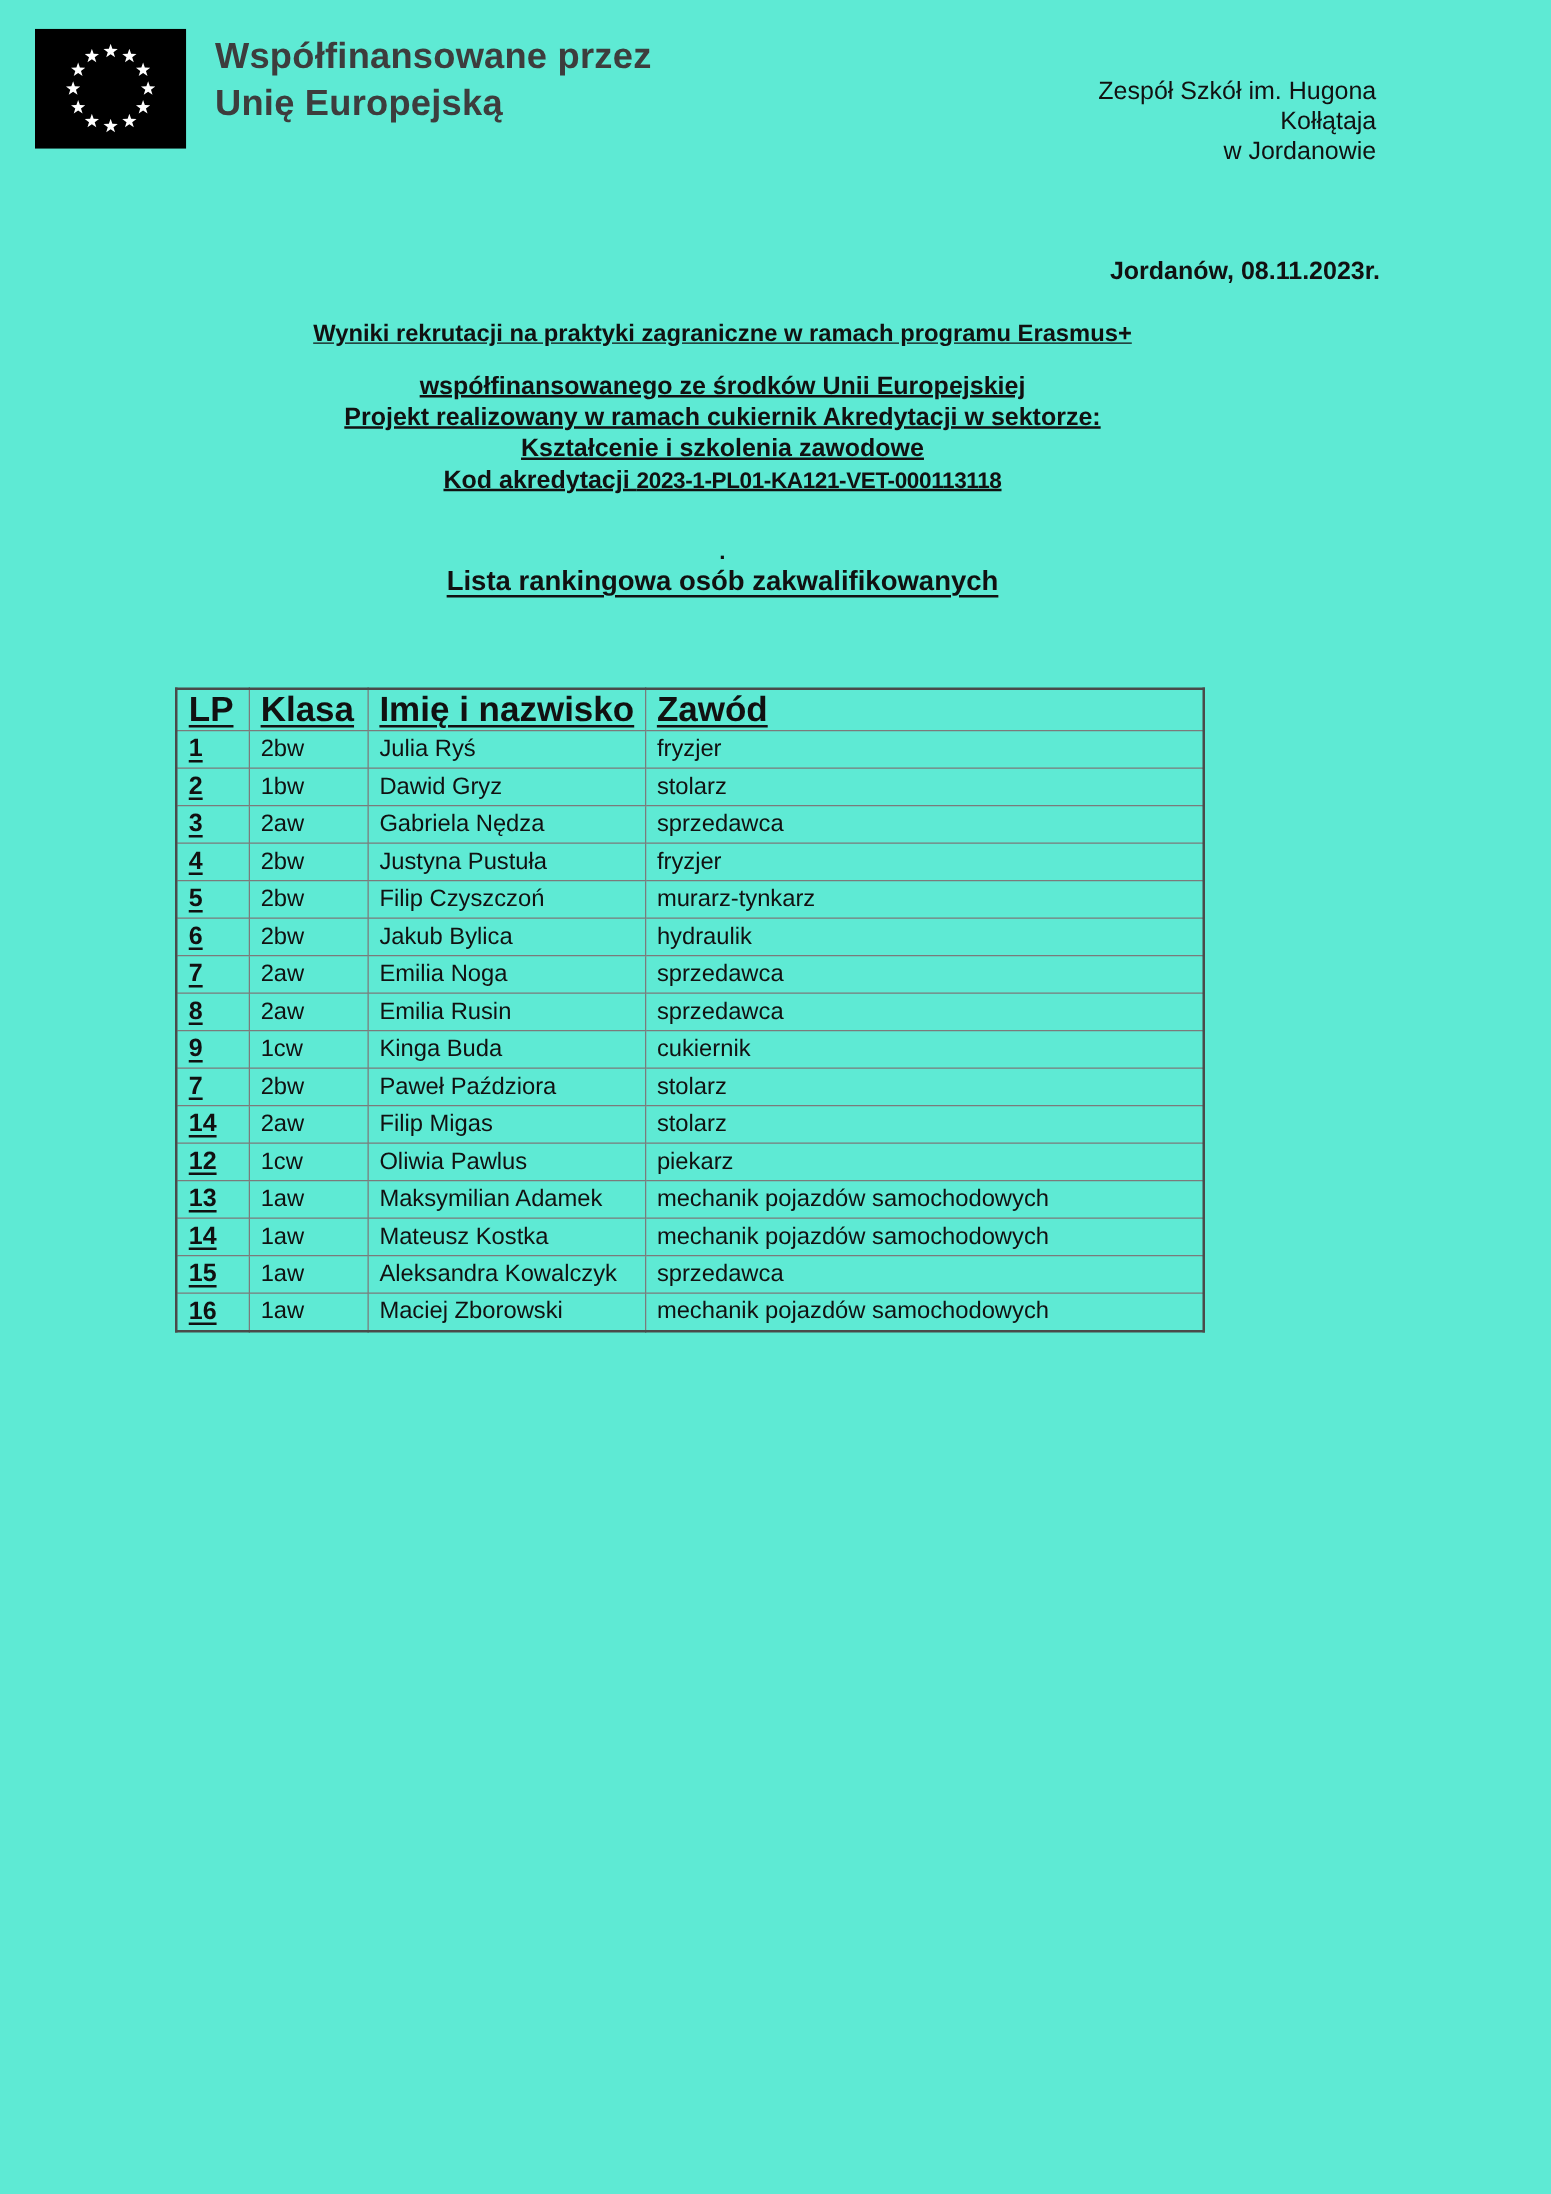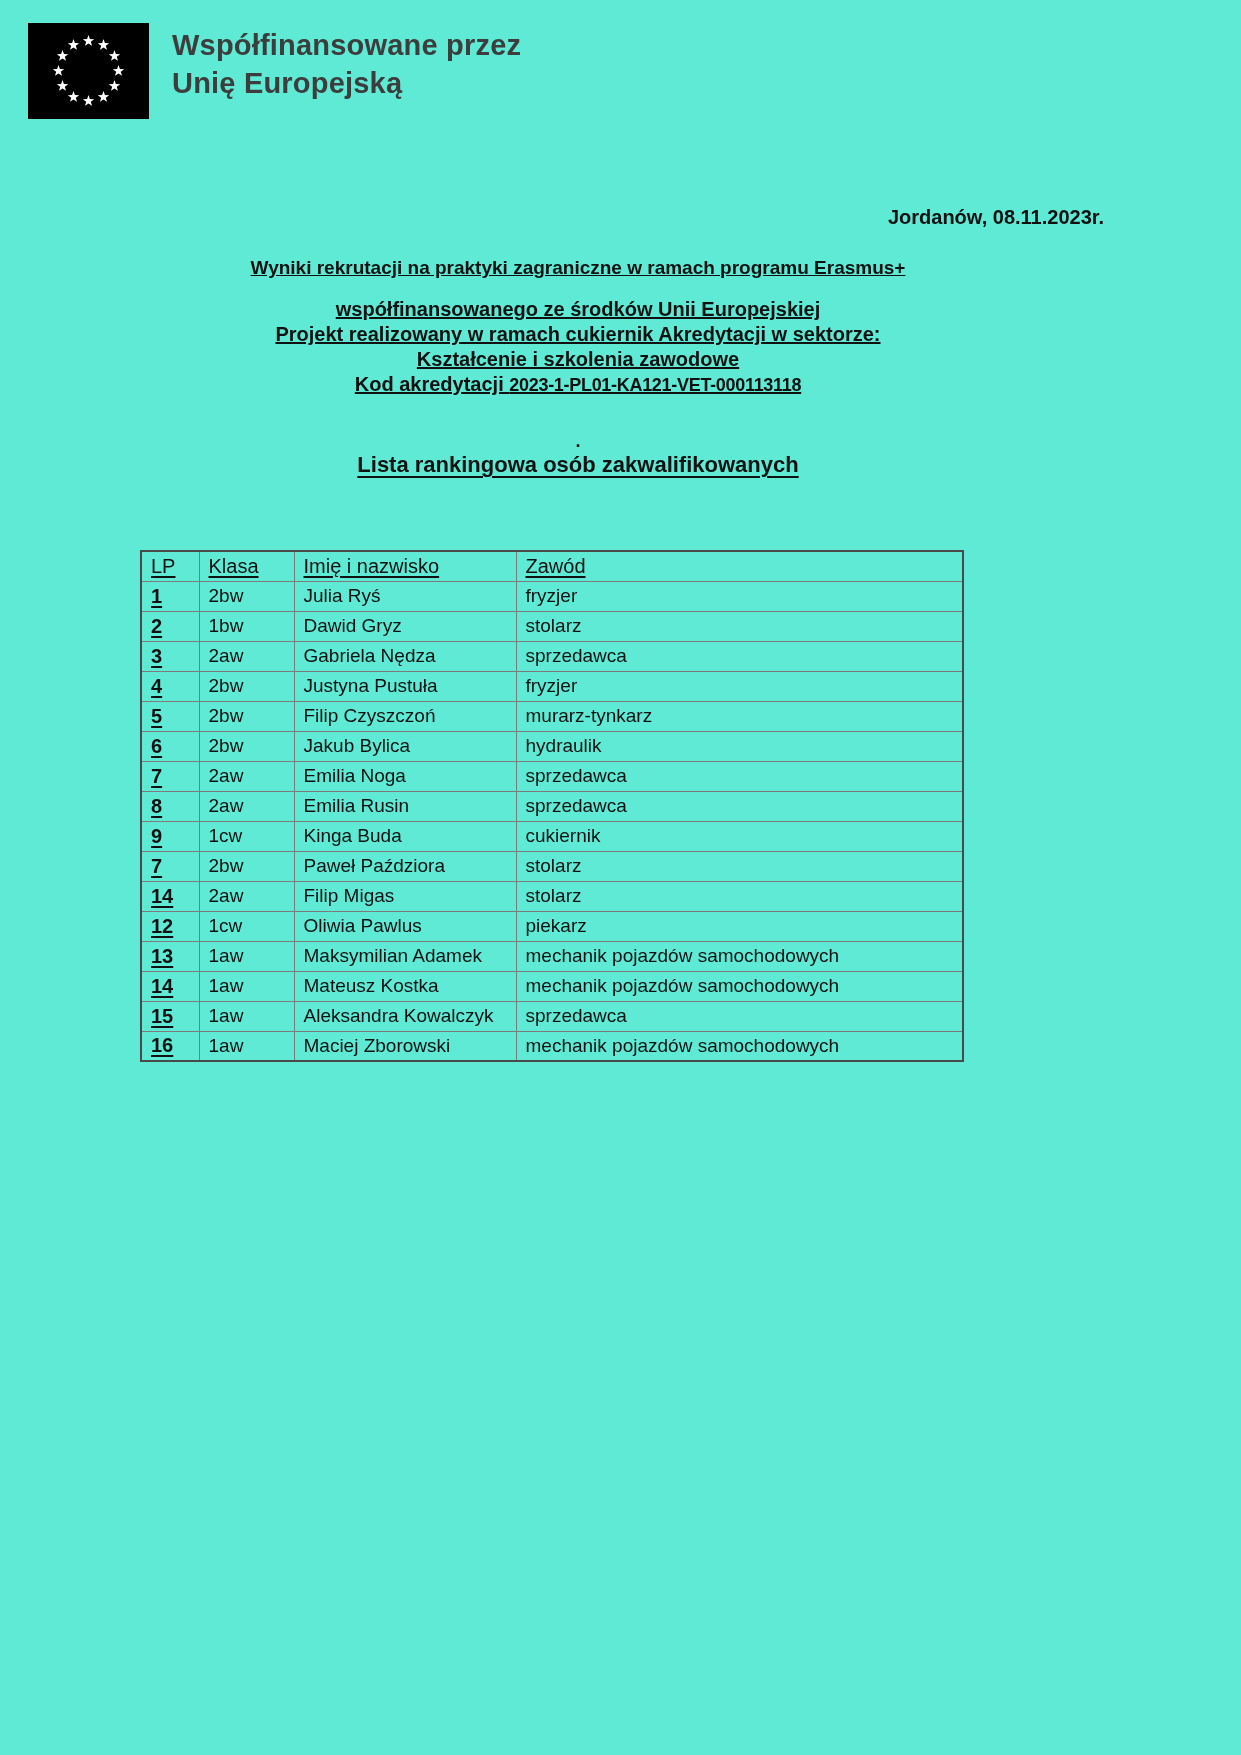--- a/index.html
+++ b/index.html
@@ -61,21 +61,21 @@
   .ranking-table col.c-zawod{width:447px;}
   .ranking-table th,.ranking-table td{
     border:1.5px solid #7b7b7b;
     height:30px;box-sizing:border-box;
     padding:0 6px 0 9px;
     text-align:left;vertical-align:middle;
     white-space:nowrap;overflow:hidden;
   }
   .ranking-table{border:2px solid #4a4a4a;}
   .ranking-table thead th{
-    font-size:20px;font-weight:normal;
+    font-size:28px;font-weight:bold;
   }
   .ranking-table thead th span,
   .ranking-table td.lp span{
     text-decoration:underline;text-decoration-thickness:2px;text-underline-offset:3px;
   }
   .ranking-table td.lp{font-weight:bold;font-size:20px;}
 </style>
 </head>
 <body>
 
@@ -100,20 +100,25 @@
       <use href="#st" transform="translate(34.52,33)"></use>
       <use href="#st" transform="translate(45.5,22.02)"></use>
     </svg>
   </div>
 
   <div class="brand-text">
     <div>Współfinansowane przez</div>
     <div>Unię Europejską</div>
   </div>
 
+  <div class="school-block">
+    <div>Zespół Szkół im. Hugona</div>
+    <div>Kołłątaja</div>
+    <div>w Jordanowie</div>
+  </div>
 
   <div class="date-line">Jordanów, 08.11.2023r.</div>
 
   <div class="intro">
     <p class="l1">Wyniki rekrutacji na praktyki zagraniczne w ramach programu Erasmus+</p>
     <p>współfinansowanego ze środków Unii Europejskiej</p>
     <p>Projekt realizowany w ramach cukiernik Akredytacji w sektorze:</p>
     <p>Kształcenie i szkolenia zawodowe</p>
     <p><span>Kod akredytacji </span><span class="code">2023-1-PL01-KA121-VET-000113118</span></p>
   </div>

